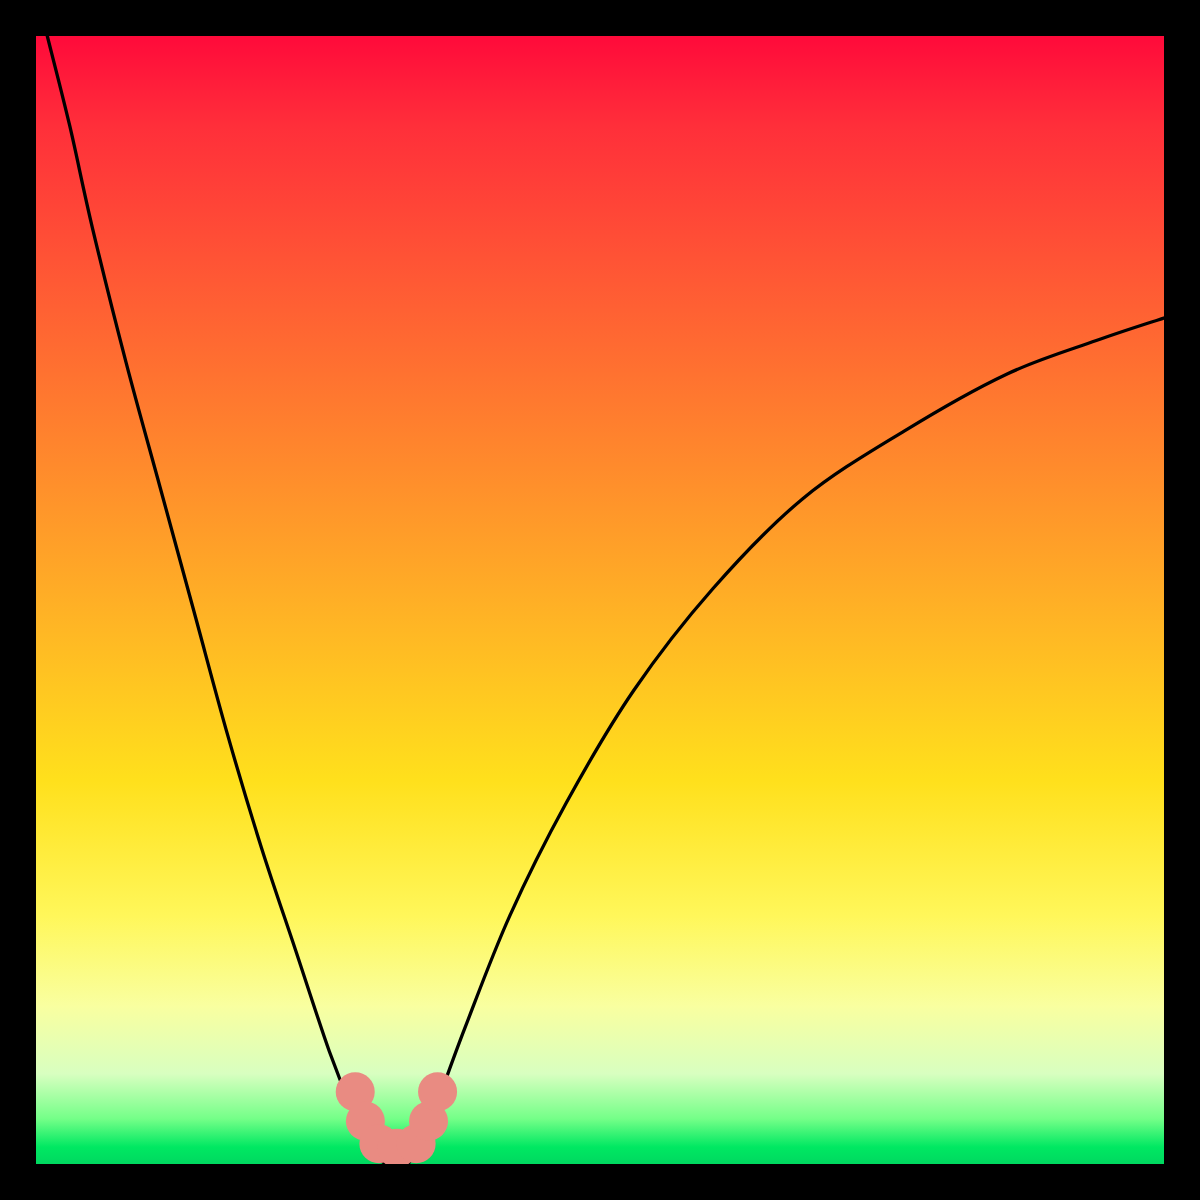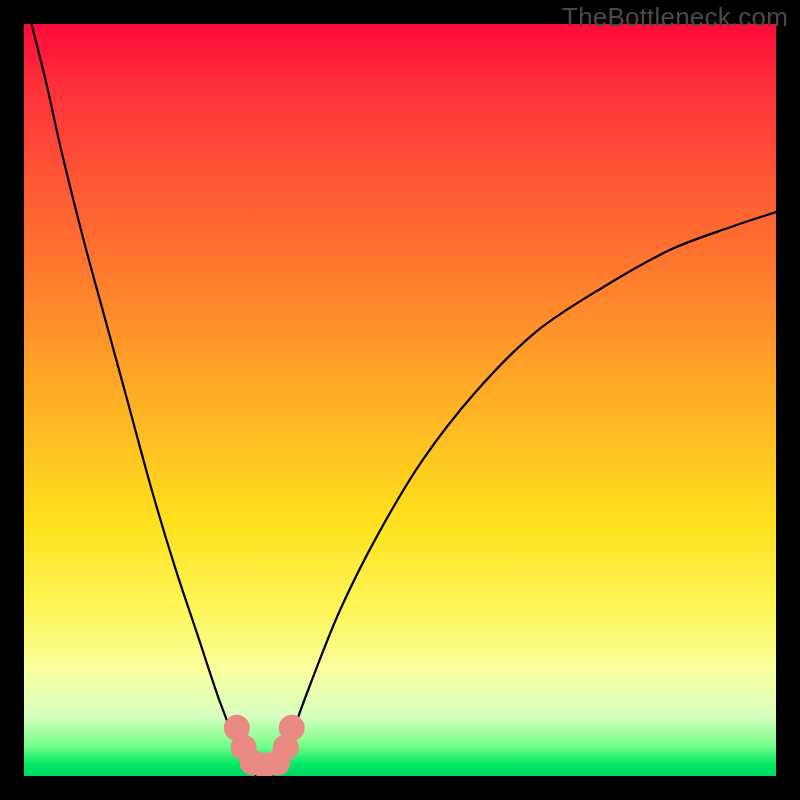--- a/index.html
+++ b/index.html
@@ -58,21 +58,20 @@
     position: absolute;
     inset: 0;
     width: 100%;
     height: 100%;
   }
 </style>
 </head>
 <body>
 
 <div class="outer">
-  <div class="watermark">TheBottleneck.com</div>
 
   <div class="plot-frame">
     <div class="gradient"></div>
     <svg class="curve-layer" viewBox="0 0 752 752" preserveAspectRatio="none">
       <path id="curve-left" fill="none" stroke="#000" stroke-width="2.2" stroke-linecap="round" d="M 7.5200000000000005,0 C 10.026666666666667,10.026666666666662 17.546666666666667,38.853333333333296 22.56,60.15999999999997 C 27.57333333333333,81.46666666666664 31.333333333333332,101.52000000000002 37.6,127.84000000000003 C 43.86666666666667,154.16000000000005 52.64,189.2533333333334 60.160000000000004,218.08000000000004 C 67.68,246.9066666666667 75.2,273.2266666666667 82.72,300.8 C 90.24,328.37333333333333 97.76000000000002,355.94666666666666 105.28000000000002,383.52 C 112.80000000000001,411.0933333333333 120.32000000000001,439.92 127.84,466.24 C 135.36,492.56 142.88,517.6266666666666 150.4,541.4399999999999 C 157.92000000000002,565.2533333333333 165.44,586.56 172.96,609.12 C 180.48000000000002,631.6800000000001 189.25333333333333,659.2533333333333 195.52,676.8 C 201.7866666666667,694.3466666666666 205.5466666666667,703.12 210.56000000000003,714.4 C 215.57333333333335,725.68 221.84,738.2133333333334 225.6,744.48 C 229.35999999999999,750.7466666666667 231.86666666666667,750.7466666666667 233.12,752"></path>
       <path id="curve-right" fill="none" stroke="#000" stroke-width="2.2" stroke-linecap="round" d="M 248.16000000000003,752 C 250.66666666666669,746.9866666666667 256.93333333333334,736.9599999999999 263.2,721.92 C 269.46666666666664,706.88 276.9866666666667,684.3199999999999 285.76,661.76 C 294.5333333333333,639.2 304.55999999999995,611.6266666666666 315.84,586.56 C 327.12,561.4933333333333 339.6533333333333,536.4266666666666 353.44,511.36 C 367.2266666666667,486.29333333333335 382.26666666666665,459.97333333333336 398.56,436.16 C 414.85333333333335,412.3466666666667 432.4,389.7866666666667 451.2,368.48 C 470,347.17333333333335 490.05333333333334,325.86666666666673 511.36,308.32000000000005 C 532.6666666666666,290.77333333333337 556.48,276.9866666666667 579.04,263.2 C 601.5999999999999,249.41333333333333 625.4133333333334,235.6266666666667 646.72,225.60000000000002 C 668.0266666666666,215.57333333333335 689.3333333333334,209.30666666666664 706.88,203.03999999999996 C 724.4266666666666,196.77333333333328 744.48,190.50666666666666 752,188"></path>
       <g id="marker-group">
           <circle cx="212.81600000000003" cy="703.872" r="13" fill="#e98b82"></circle>
           <circle cx="219.58399999999997" cy="723.424" r="13" fill="#e98b82"></circle>
           <circle cx="228.608" cy="738.4639999999999" r="13" fill="#e98b82"></circle>

